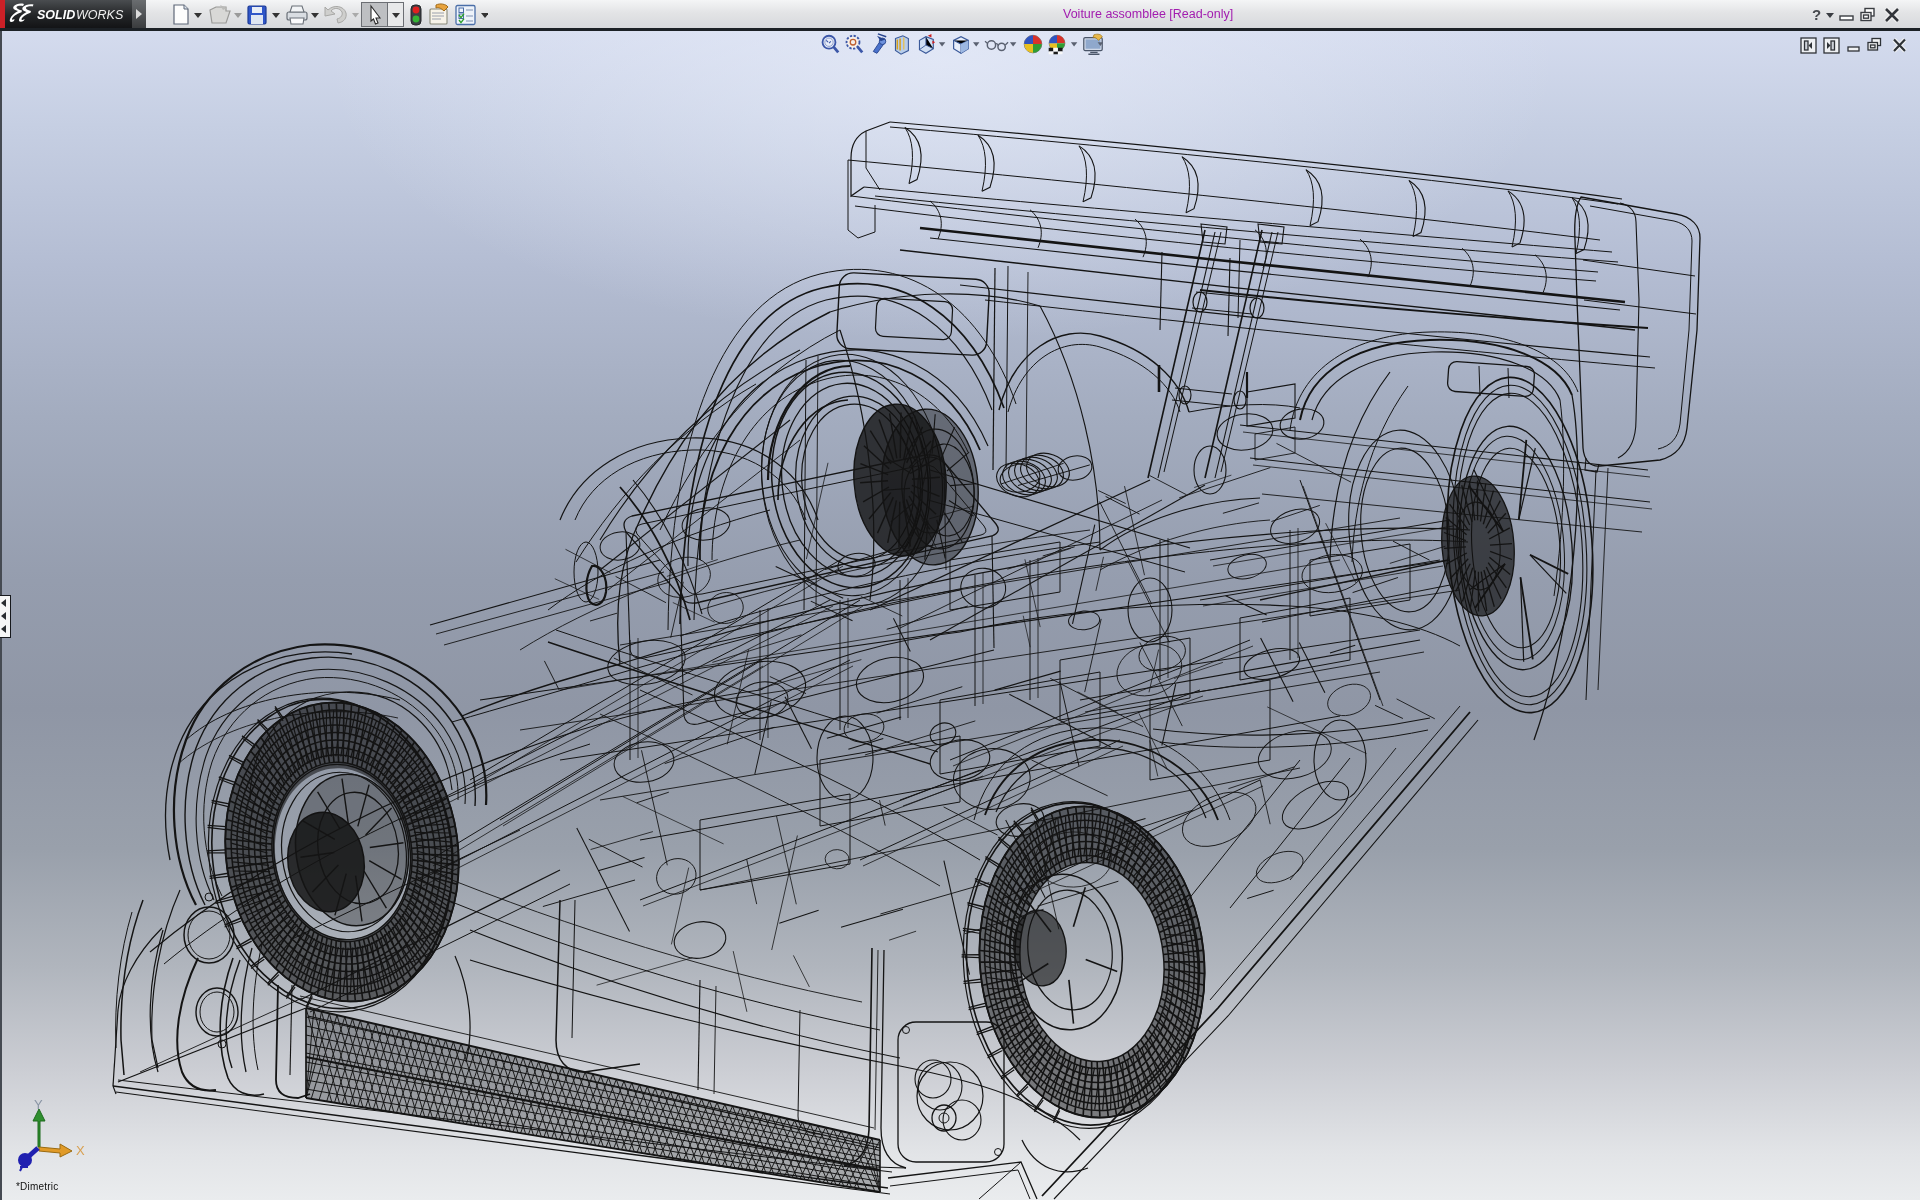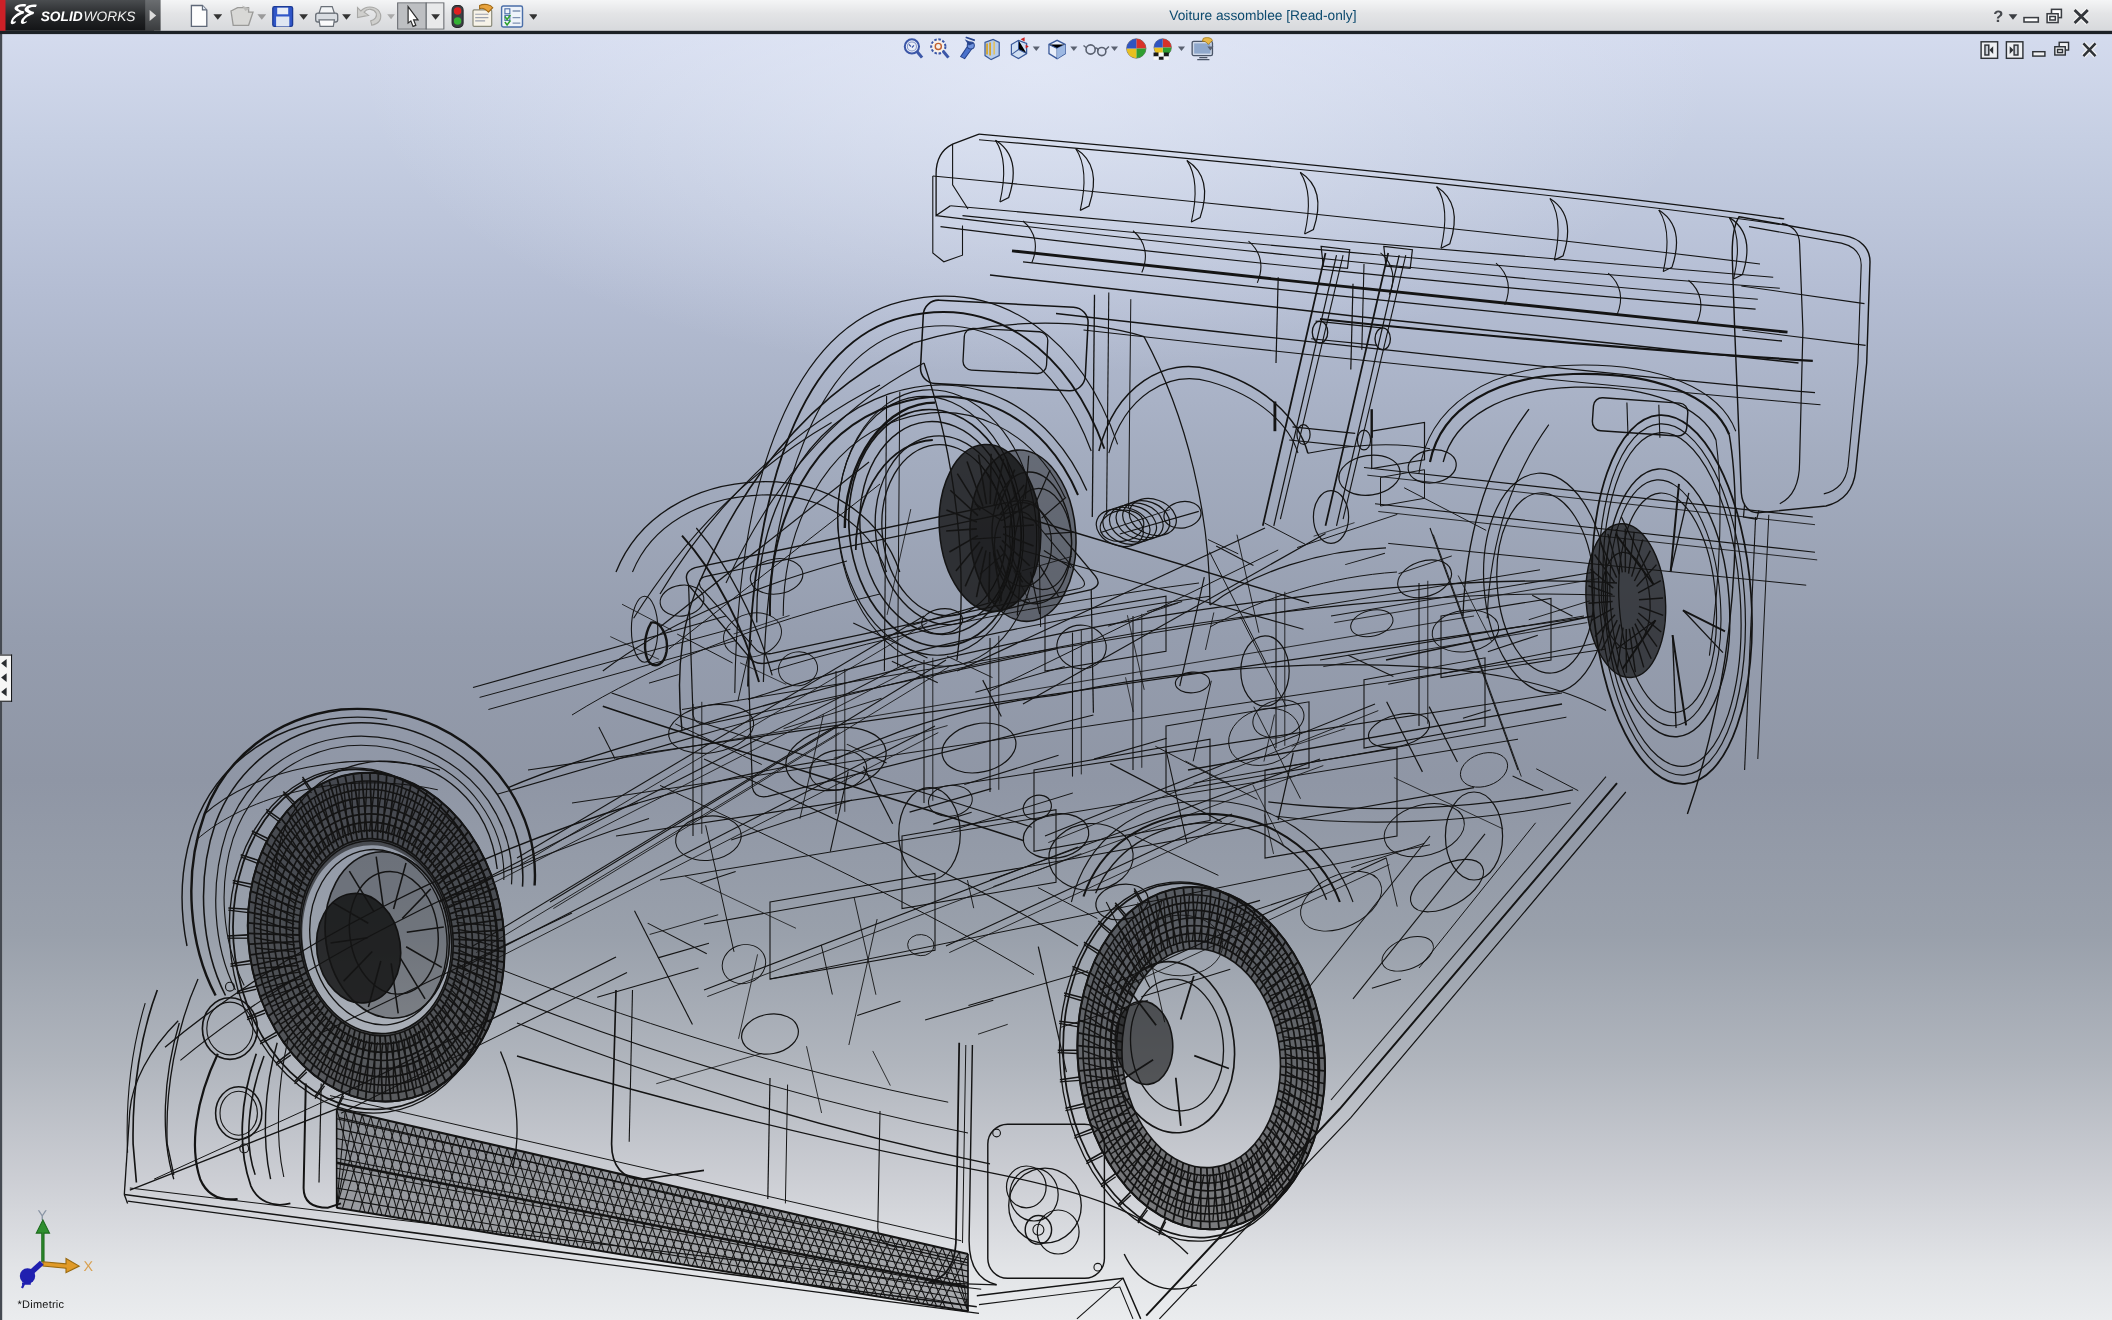--- a/index.html
+++ b/index.html
@@ -7,21 +7,21 @@
   #titlebar{position:absolute;left:0;top:0;width:1920px;height:28px;
     background:linear-gradient(180deg,#f4f5f6 0%,#e3e4e6 45%,#d7d9dc 100%);
     border-bottom:3px solid #1c2126;z-index:20;}
   #logo{position:absolute;left:0;top:0;width:140px;height:28px;z-index:22;
     background:linear-gradient(180deg,#4a4d50 0%,#232527 55%,#131416 100%);}
   #logo .red{position:absolute;left:0;top:0;width:5px;height:28px;background:#cc2027;}
   #logoarrow{position:absolute;left:132px;top:0;width:14px;height:28px;z-index:22;
     background:linear-gradient(180deg,#6a6d70 0%,#3a3c3e 100%);}
   #logoarrow:after{content:"";position:absolute;left:4px;top:9px;border-left:6px solid #dcdcdc;
     border-top:5px solid transparent;border-bottom:5px solid transparent;}
-  .ttl{position:absolute;top:7px;left:1063px;font-size:12.5px;color:#0c4a6e;z-index:21;}
+  .ttl{position:absolute;top:7px;left:1063px;font-size:12.5px;color:#a21caf;z-index:21;}
   #vp{position:absolute;left:0;top:31px;width:1920px;height:1169px;
     background:radial-gradient(ellipse 880px 400px at 940px 30px, rgba(232,237,250,0.7), rgba(232,237,250,0) 70%),
       linear-gradient(180deg,#d4dbee 0%,#c6cfe3 8%,#b4bdd3 20%,#a3acbf 33%,#959dae 47%,#8f96a5 58%,#99a0ab 70%,#b0b5bd 80%,#ccced4 89%,#e2e4e7 96%,#eaecee 100%);
     border-left:2px solid #454a52;border-right:1px solid #777b82;border-bottom:1px solid #9a9da2;}
   svg{position:absolute;left:0;top:0;}
   #carsvg{z-index:5;}
   #maintools{position:absolute;left:168px;top:2px;height:25px;z-index:25;}
   #hud{position:absolute;left:806px;top:33px;height:24px;z-index:15;}
   #childctl{position:absolute;left:1800px;top:36px;z-index:15;}
   #sysctl{position:absolute;left:1812px;top:6px;z-index:25;}

